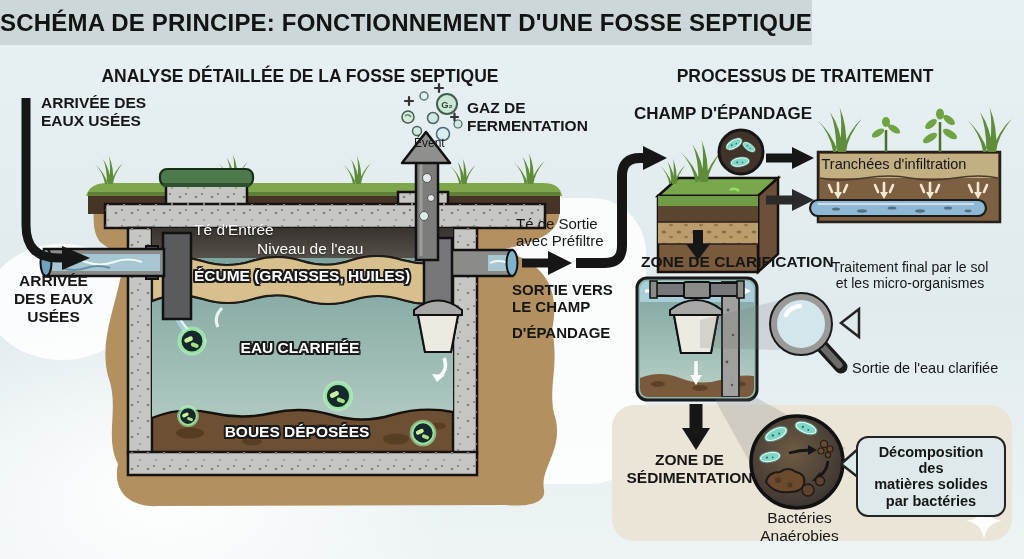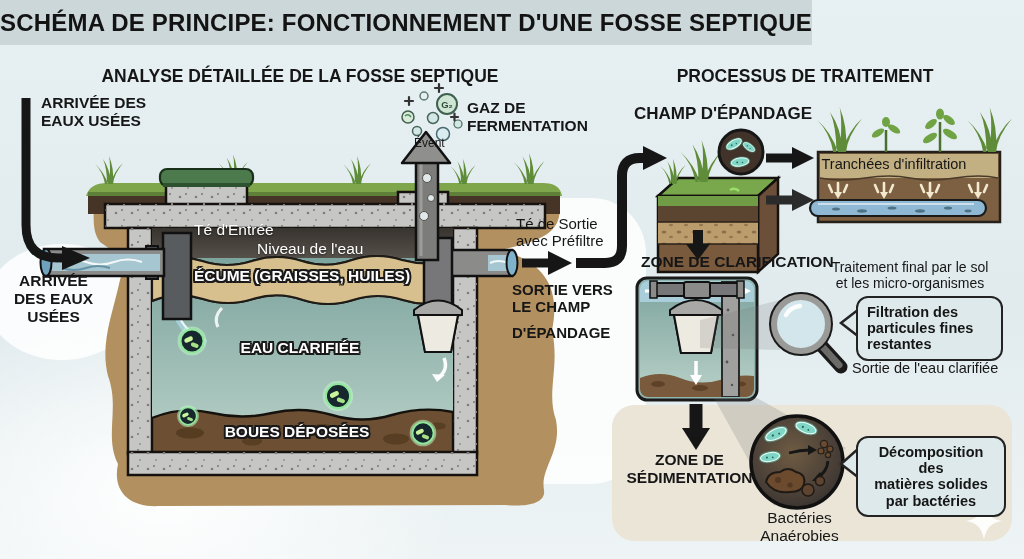--- a/index.html
+++ b/index.html
@@ -419,23 +419,20 @@
   <div class="lbl b" style="left:512px;top:281px;font-size:15px;">SORTIE VERS
 LE CHAMP</div>
   <div class="lbl b" style="left:512px;top:324px;font-size:15px;">D'ÉPANDAGE</div>
 
   <div class="lbl b ctr" style="left:628px;top:104px;width:190px;font-size:17px;">CHAMP D'ÉPANDAGE</div>
   <div class="lbl md ctr" style="left:820px;top:156px;width:148px;font-size:14.5px;">Tranchées d'infiltration</div>
   <div class="lbl md ctr" style="left:810px;top:227px;width:200px;font-size:14px;margin-top:32px;">Traitement final par le sol
 et les micro-organismes</div>
 
   <div class="lbl b" style="left:641px;top:253px;font-size:15.5px;">ZONE DE CLARIFICATION</div>
-  <div class="bubble" style="left:856px;top:296px;width:125px;">Filtration des
-particules fines
-restantes</div>
   <div class="lbl md" style="left:852px;top:360px;font-size:14.5px;">Sortie de l'eau clarifiée</div>
 
   <div class="lbl b ctr" style="left:622px;top:451px;width:135px;font-size:15.5px;">ZONE DE
 SÉDIMENTATION</div>
   <div class="bubble ctr" style="left:856px;top:436px;width:128px;">Décomposition des
 matières solides
 par bactéries</div>
   <div class="lbl md ctr" style="left:757px;top:509px;width:85px;font-size:15.5px;">Bactéries
 Anaérobies</div>
 

